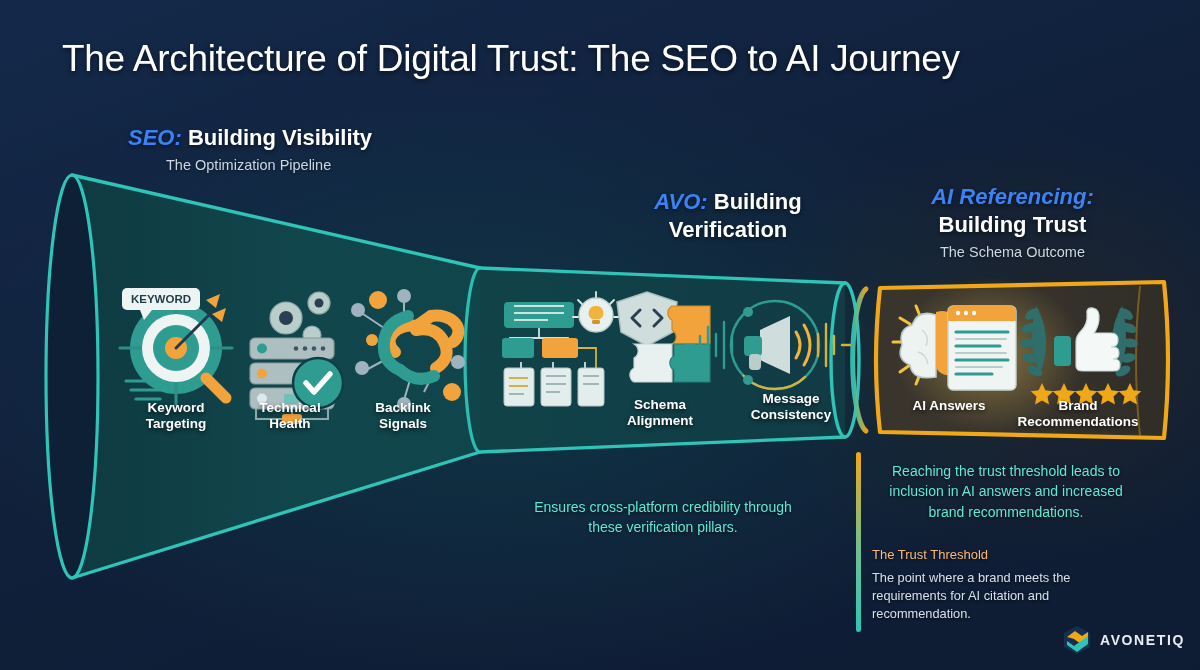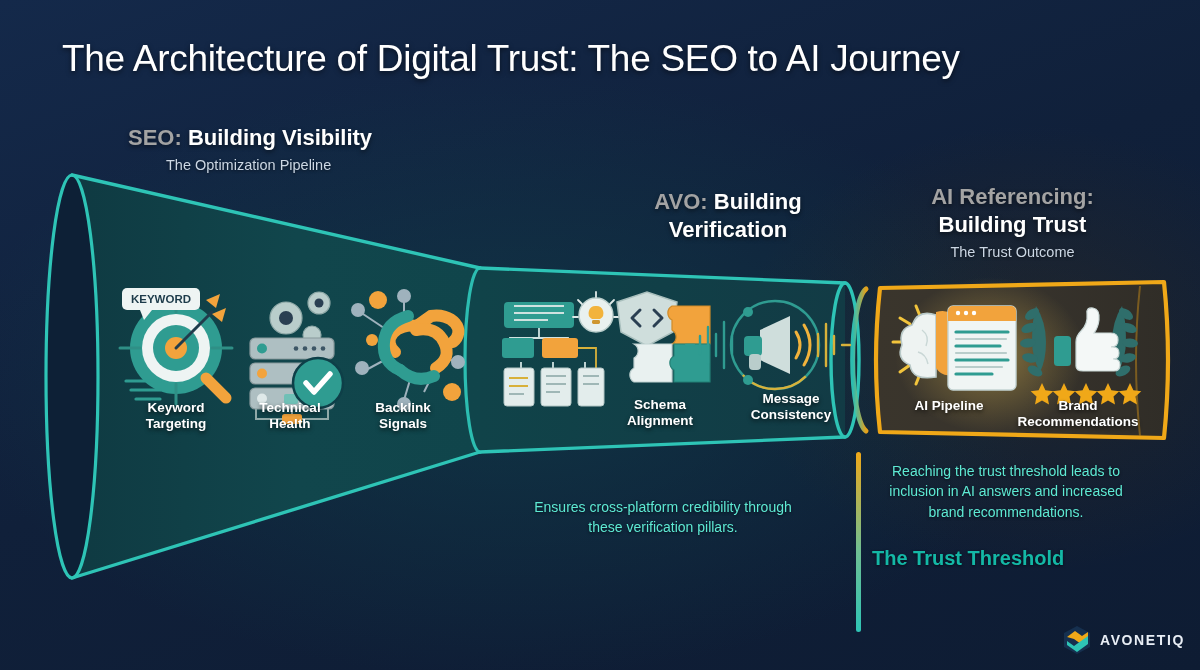--- a/index.html
+++ b/index.html
@@ -18,21 +18,21 @@
   }
   svg.layer{position:absolute;left:0;top:0;width:1200px;height:670px;}
 
   .txt{position:absolute;color:#ffffff;}
   .title{
     left:62px;top:38px;width:1090px;
     font-size:37px;font-weight:normal;letter-spacing:-.3px;
     text-shadow:0 2px 5px rgba(0,0,0,.55);
   }
   .sec-head{font-size:22px;font-weight:bold;line-height:1.26;text-shadow:0 2px 4px rgba(0,0,0,.5);}
-  .accent{color:#a3a3a3;}
+  .accent{color:#3b82f6;font-style:italic;}
   .sub{font-size:14.5px;color:#ccd7e4;text-shadow:0 1px 3px rgba(0,0,0,.5);}
 
   #seo-head{left:128px;top:124px;}
   #seo-sub{left:166px;top:157px;}
   #avo-head{left:578px;top:188px;width:300px;text-align:center;}
   #ai-head{left:905px;top:183px;width:215px;text-align:center;}
   #ai-sub{left:905px;top:244px;width:215px;text-align:center;}
 
   .pill-label{
     position:absolute;text-align:center;color:#fff;
@@ -41,21 +41,21 @@
   }
   .caption{
     position:absolute;text-align:center;color:#5eead4;
     font-size:14px;line-height:1.45;text-shadow:0 1px 3px rgba(0,0,0,.6);
   }
   #seo-cap{left:150px;top:566px;width:300px;}
   #avo-cap{left:528px;top:497px;width:270px;}
   #trust-cap{left:872px;top:461px;width:268px;}
 
   #thr-title{position:absolute;left:872px;top:547px;width:268px;
-    font-size:20px;font-weight:bold;color:#14b8a6;text-shadow:0 1px 3px rgba(0,0,0,.6);}
+    font-size:13px;font-weight:normal;color:#fdba74;text-shadow:0 1px 3px rgba(0,0,0,.6);}
   #thr-body{position:absolute;left:872px;top:569px;width:250px;
     font-size:12.8px;line-height:1.42;color:#d7e1ec;text-shadow:0 1px 3px rgba(0,0,0,.6);}
 
   #logo{position:absolute;left:1062px;top:625px;display:flex;align-items:center;gap:8px;}
   #logo-text{font-size:14px;font-weight:bold;color:#e9eef5;letter-spacing:1.6px;}
 </style>
 </head>
 <body>
 
 <div id="stage">
@@ -378,21 +378,21 @@
   <div class="txt sec-head" id="avo-head">
     <span class="accent">AVO:</span>
     <span>Building</span><br>
     <span>Verification</span>
   </div>
 
   <div class="txt sec-head" id="ai-head">
     <span class="accent">AI Referencing:</span><br>
     <span>Building Trust</span>
   </div>
-  <div class="txt sub" id="ai-sub">The Trust Outcome</div>
+  <div class="txt sub" id="ai-sub">The Schema Outcome</div>
 
   <div class="pill-label" style="left:116px;top:400px;width:120px;">
     <span>Keyword</span><br>
     <span>Targeting</span>
   </div>
   <div class="pill-label" style="left:230px;top:400px;width:120px;">
     <span>Technical</span><br>
     <span>Health</span>
   </div>
   <div class="pill-label" style="left:343px;top:400px;width:120px;">
@@ -403,30 +403,31 @@
   <div class="pill-label" style="left:604px;top:397px;width:112px;">
     <span>Schema</span><br>
     <span>Alignment</span>
   </div>
   <div class="pill-label" style="left:732px;top:391px;width:118px;">
     <span>Message</span><br>
     <span>Consistency</span>
   </div>
 
   <div class="pill-label" style="left:894px;top:398px;width:110px;">
-    <span>AI Pipeline</span>
+    <span>AI Answers</span>
   </div>
   <div class="pill-label" style="left:1008px;top:398px;width:140px;">
     <span>Brand</span><br>
     <span>Recommendations</span>
   </div>
 
   <div class="caption" id="avo-cap">Ensures cross-platform credibility through these verification pillars.</div>
   <div class="caption" id="trust-cap">Reaching the trust threshold leads to inclusion in AI answers and increased brand recommendations.</div>
   <div id="thr-title">The Trust Threshold</div>
+  <div id="thr-body">The point where a brand meets the requirements for AI citation and recommendation.</div>
 
   <div id="logo">
     <svg width="30" height="30" viewBox="0 0 30 30">
       <path d="M15,1 L28,8 V22 L15,29 L2,22 V8 Z" fill="#16304f"></path>
       <path d="M5,12 L13,6 L20,11 L26,7 V14 L19,19 L12,14 Z" fill="#f0a818"></path>
       <path d="M5,16 L12,21 L19,16 L26,11 V19 L15,27 L5,20 Z" fill="#2ec4b6"></path>
     </svg>
     <span id="logo-text">AVONETIQ</span>
   </div>
 </div>

